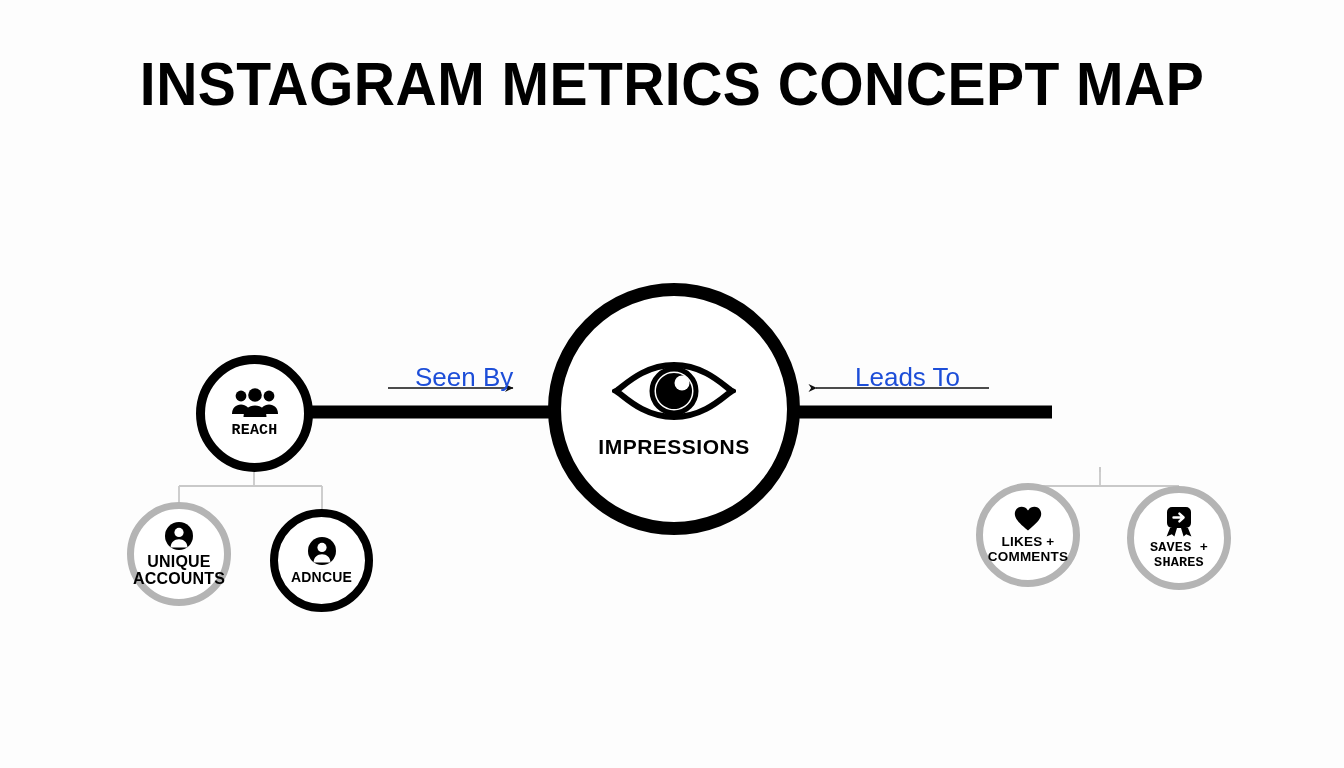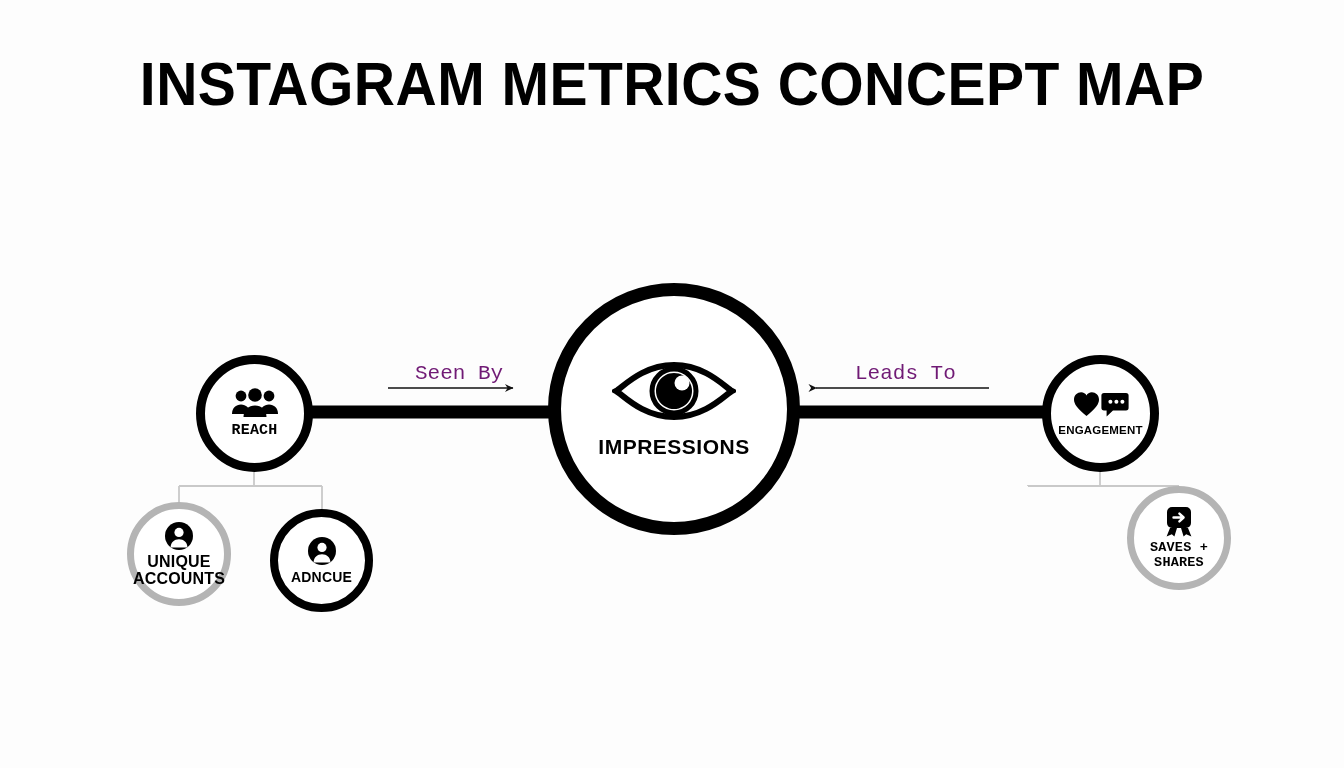--- a/index.html
+++ b/index.html
@@ -87,24 +87,24 @@
   #node-likes .lbl{font-size:13.5px;}
   #node-likes .ico{margin-bottom:3px;}
 
   #node-saves{left:1127px;top:486px;width:104px;height:104px;border:7px solid #b4b4b4;font-family:Liberation Mono, monospace;}
   #node-saves .lbl{font-size:13.5px;}
   #node-saves .ico{margin-bottom:3px;}
 
   
   .edge-label{
     position:absolute;
-    font-size:21px;
-    color:#701a75;
+    font-size:26px;
+    color:#1d4ed8;
     white-space:nowrap;
-    font-family:Liberation Mono, monospace;
+    font-family:Liberation Sans, sans-serif;
   }
   #label-seen-by{left:415px;top:362px;}
   #label-leads-to{left:855px;top:362px;}
 </style>
 </head>
 <body>
 
 <div id="canvas">
 
   <div class="title">INSTAGRAM METRICS CONCEPT MAP</div>
@@ -191,32 +191,20 @@
         <path d="M1 26 c0-6 4-9.5 9-9.5 s9 3.5 9 9.5 Z" fill="#000"></path>
         <circle cx="38" cy="8" r="5.4" fill="#000"></circle>
         <path d="M29 26 c0-6 4-9.5 9-9.5 s9 3.5 9 9.5 Z" fill="#000"></path>
         <circle cx="24" cy="7" r="6.8" fill="#000"></circle>
         <path d="M12.5 29 c0-7.4 5.2-11.6 11.5-11.6 s11.5 4.2 11.5 11.6 Z" fill="#000"></path>
       </svg>
     </span>
     <span class="lbl">REACH</span>
   </div>
 
-  <div class="node" id="node-engagement">
-    <span class="ico">
-      <svg width="56" height="28" viewBox="0 0 56 28">
-        <path d="M13.5 25 C 4 17.5, 1 13, 1 8.6 C 1 4.2, 4.4 1.3, 8.1 1.3 C 10.6 1.3, 12.5 2.6, 13.5 4.4 C 14.5 2.6, 16.4 1.3, 18.9 1.3 C 22.6 1.3, 26 4.2, 26 8.6 C 26 13, 23 17.5, 13.5 25 Z" fill="#000"></path>
-        <path d="M31 2 h22 a2.6 2.6 0 0 1 2.6 2.6 v12.2 a2.6 2.6 0 0 1 -2.6 2.6 h-13 l-6.4 6.2 v-6.2 h-2.6 a2.6 2.6 0 0 1 -2.6 -2.6 v-12.2 a2.6 2.6 0 0 1 2.6 -2.6 Z" fill="#000"></path>
-        <circle cx="37.4" cy="10.7" r="2" fill="#fff"></circle>
-        <circle cx="43.4" cy="10.7" r="2" fill="#fff"></circle>
-        <circle cx="49.4" cy="10.7" r="2" fill="#fff"></circle>
-      </svg>
-    </span>
-    <span class="lbl">ENGAGEMENT</span>
-  </div>
 
   <div class="node subnode" id="node-unique">
     <span class="ico">
       <svg width="30" height="30" viewBox="0 0 30 30">
         <circle cx="15" cy="15" r="14" fill="#000"></circle>
         <circle cx="15" cy="11.4" r="4.6" fill="#fff"></circle>
         <path d="M6.6 26.6 c0-5.4 3.8-8.4 8.4-8.4 s8.4 3 8.4 8.4 Z" fill="#fff"></path>
       </svg>
     </span>
     <span class="lbl">UNIQUE</span>
@@ -227,20 +215,29 @@
     <span class="ico">
       <svg width="30" height="30" viewBox="0 0 30 30">
         <circle cx="15" cy="15" r="14" fill="#000"></circle>
         <circle cx="15" cy="11.4" r="4.6" fill="#fff"></circle>
         <path d="M6.6 26.6 c0-5.4 3.8-8.4 8.4-8.4 s8.4 3 8.4 8.4 Z" fill="#fff"></path>
       </svg>
     </span>
     <span class="lbl">ADNCUE</span>
   </div>
 
+  <div class="node subnode" id="node-likes">
+    <span class="ico">
+      <svg width="28" height="26" viewBox="0 0 28 26">
+        <path d="M14 24.5 C 3 15.6, 0.8 11.6, 0.8 7.8 C 0.8 3.6, 4 0.8, 7.6 0.8 C 10.2 0.8, 12.8 2.2, 14 4.6 C 15.2 2.2, 17.8 0.8, 20.4 0.8 C 24 0.8, 27.2 3.6, 27.2 7.8 C 27.2 11.6, 25 15.6, 14 24.5 Z" fill="#000"></path>
+      </svg>
+    </span>
+    <span class="lbl">LIKES +</span>
+    <span class="lbl">COMMENTS</span>
+  </div>
 
   <div class="node subnode" id="node-saves">
     <span class="ico">
       <svg width="30" height="32" viewBox="0 0 30 32">
         <path d="M6 22 l-3.4 8.4 l5.2 -2.2 l2.6 2.2 l2.6 -8.4 Z" fill="#000"></path>
         <path d="M24 22 l3.4 8.4 l-5.2 -2.2 l-2.6 2.2 l-2.6 -8.4 Z" fill="#000"></path>
         <rect x="3" y="1" width="24" height="21" rx="5" fill="#000"></rect>
         <path d="M9.5 11.5 h9.4 M15.4 7.6 l4.2 3.9 l-4.2 3.9" fill="none" stroke="#fff" stroke-width="2.4" stroke-linecap="round" stroke-linejoin="round"></path>
       </svg>
     </span>

